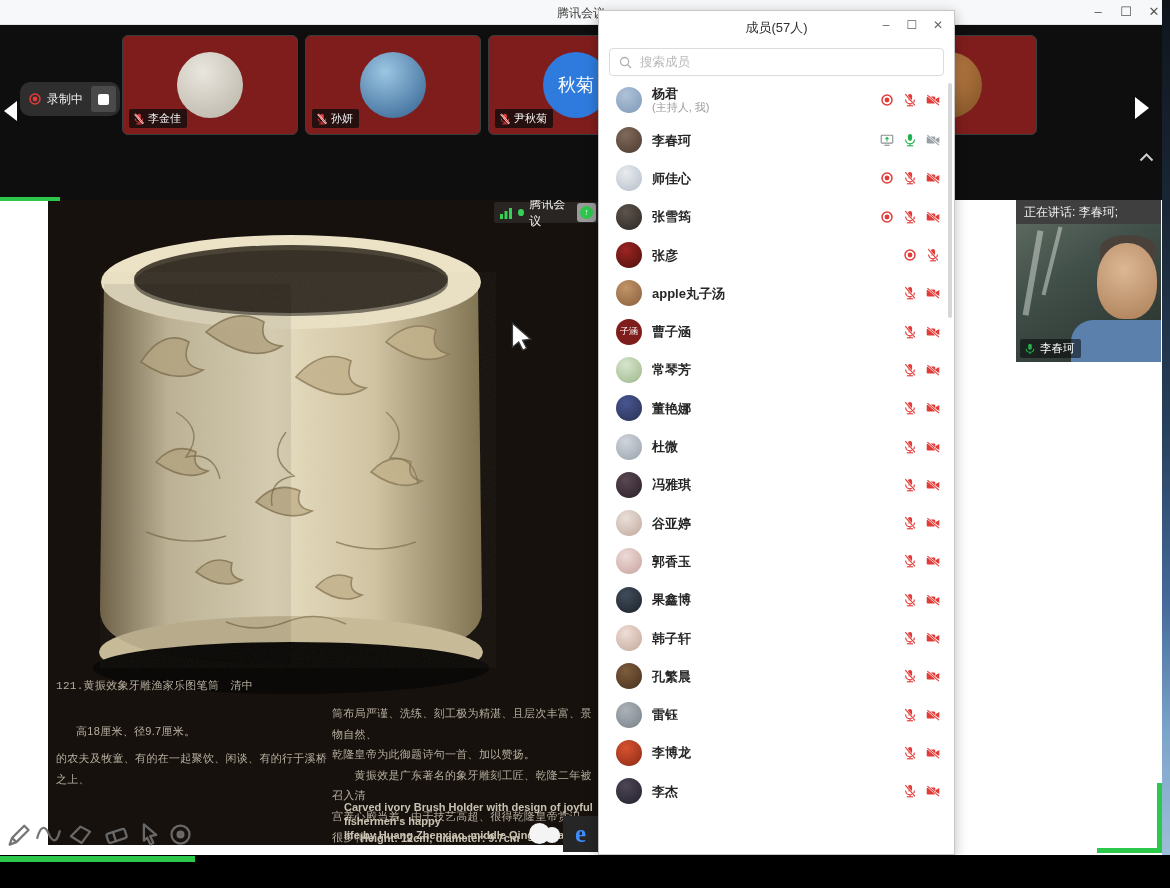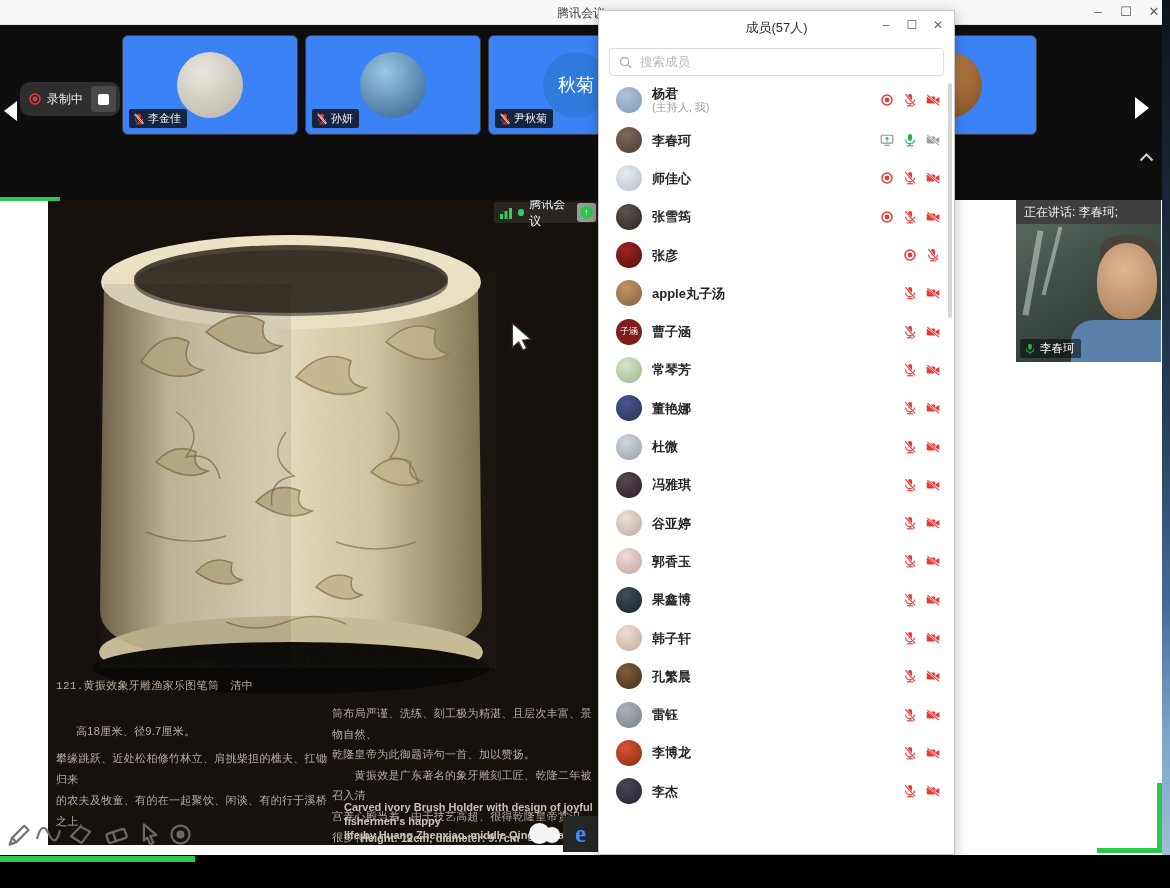--- a/index.html
+++ b/index.html
@@ -18,21 +18,21 @@
   .winbtn{top:2px;width:24px;height:20px;text-align:center;line-height:20px;font-size:13px;color:#555;cursor:default;}
 
   
   .strip{left:0;top:25px;width:1162px;height:175px;background:#0e0e0e;}
   .arrow-left{left:4px;top:76px;width:0;height:0;border-top:10px solid transparent;border-bottom:10px solid transparent;border-right:13px solid #fff;}
   .arrow-right{left:1135px;top:72px;width:0;height:0;border-top:11px solid transparent;border-bottom:11px solid transparent;border-left:14px solid #fff;}
   .rec-pill{left:20px;top:57px;height:34px;background:#2e2e2e;border-radius:10px;display:flex;align-items:center;padding:0 0 0 8px;}
   .rec-label{color:#eee;font-size:12px;margin:0 8px 0 5px;}
   .stop-btn{width:25px;height:26px;background:#4a4a4a;border-radius:3px;margin-right:4px;display:flex;align-items:center;justify-content:center;}
   .stop-sq{width:11px;height:11px;background:#fff;border-radius:2px;}
-  .tile{top:10px;width:176px;height:100px;background:#3b82f6;border:1px solid #3d3d3d;border-radius:6px;position:absolute;}
+  .tile{top:10px;width:176px;height:100px;background:#7f1d1d;border:1px solid #3d3d3d;border-radius:6px;position:absolute;}
   .tile-avatar{position:absolute;left:50%;top:50%;transform:translate(-50%,-50%);width:66px;height:66px;border-radius:50%;
     display:flex;align-items:center;justify-content:center;color:#fff;font-size:17px;}
   .tile-label{position:absolute;left:6px;bottom:6px;background:rgba(12,12,12,.78);border-radius:2px;padding:2px 6px 2px 4px;
     display:flex;align-items:center;gap:3px;color:#f0f0f0;font-size:11px;white-space:nowrap;}
   .chevron-up{left:1139px;top:123px;}
 
   
   .green{background:#2bc84c;}
 
   
@@ -233,21 +233,20 @@
           <path d="M60 320 q40 16 80 4"></path>
           <path d="M250 330 q40 14 80 0"></path>
         </g>
         <rect x="14" y="60" width="396" height="396" filter="url(#rough)" opacity=".16"></rect>
         <path d="M18 72 L14 398 Q14 452 205 452 L205 72 Z" fill="#000" opacity=".08"></path>
       </svg>
 
       <div class="cap t" style="left:8px;top:476px;font-family:Liberation Mono, monospace;">121.黄振效象牙雕渔家乐图笔筒　清中</div>
       <div class="cap" style="left:28px;top:521px;">高18厘米、径9.7厘米。</div>
       <div class="cap" style="left:8px;top:548px;width:278px;" id="cap-left">
-          <div>攀缘跳跃、近处松柏修竹林立、肩挑柴担的樵夫、扛锄归来</div>
           <div>的农夫及牧童、有的在一起聚饮、闲谈、有的行于溪桥之上、</div>
         </div>
       <div class="cap" style="left:284px;top:503px;width:266px;line-height:20.6px;" id="cap-right">
           <div>筒布局严谨、洗练、刻工极为精湛、且层次丰富、景物自然、</div>
           <div>乾隆皇帝为此御题诗句一首、加以赞扬。</div>
           <div>　　黄振效是广东著名的象牙雕刻工匠、乾隆二年被召入清</div>
           <div>宫养心殿当差、由于技艺高超、很得乾隆皇帝赏识。很多特</div>
         </div>
       <div class="eng" style="left:296px;top:600px;width:252px;" id="cap-eng">
           <div>Carved ivory Brush Holder with design of joyful fishermen's happy</div>

